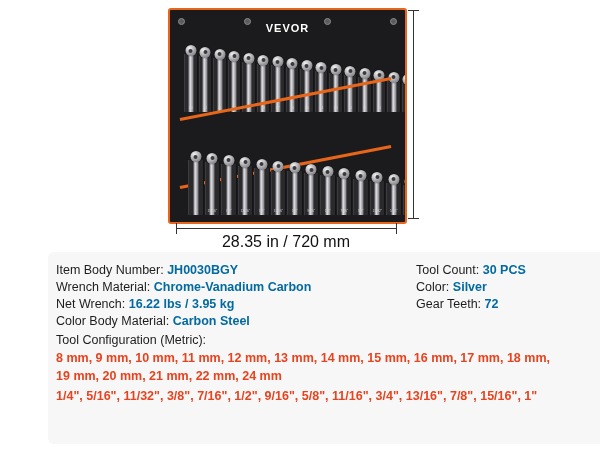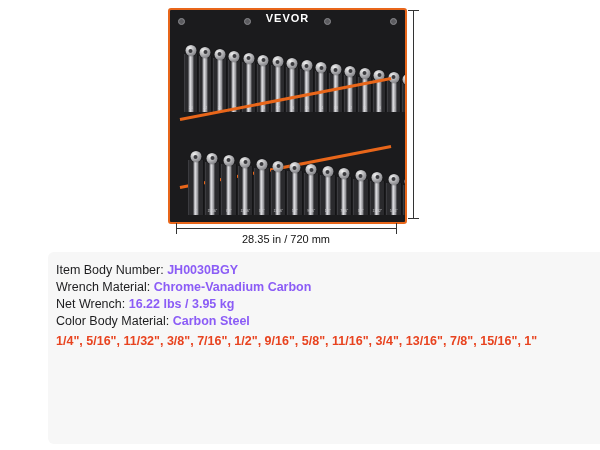--- a/index.html
+++ b/index.html
@@ -31,21 +31,21 @@
     top: 8px;
     width: 235px;
     height: 212px;
     background: #1b1b1d;
     border: 2px solid #e8661a;
     border-radius: 3px;
     overflow: hidden;
   }
   .brand {
     position: absolute;
-    top: 2px;
+    top: 12px;
     left: 0;
     width: 100%;
     text-align: center;
     color: #ffffff;
     font-size: 11px;
     font-weight: bold;
     letter-spacing: 1px;
   }
   .grommet {
     position: absolute;
@@ -161,21 +161,21 @@
     width: 1px;
     height: 11px;
     background: #333;
   }
   .dim-label-h {
     position: absolute;
     left: 176px;
     top: 233px;
     width: 220px;
     text-align: center;
-    font-size: 11px;
+    font-size: 16px;
     color: #111;
   }
 
   
   .spec-panel {
     position: absolute;
     left: 48px;
     top: 252px;
     width: 552px;
     height: 192px;
@@ -191,21 +191,21 @@
   }
   .spec-col-left { width: 360px; }
   .spec-col-right { width: 170px; }
   .spec-line {
     font-size: 12.5px;
     line-height: 17px;
     color: #1d1d1f;
     white-space: nowrap;
   }
   .spec-val {
-    color: #8b5cf6;
+    color: #0369a1;
     font-weight: bold;
   }
   .cfg-block {
     margin-top: 2px;
   }
   .cfg-title {
     font-size: 12.5px;
     line-height: 17px;
     color: #1d1d1f;
   }
@@ -417,22 +417,40 @@
         <div class="spec-line">
           <span>Net Wrench:</span>
           <span class="spec-val">16.22 lbs / 3.95 kg</span>
         </div>
         <div class="spec-line">
           <span>Color Body Material:</span>
           <span class="spec-val">Carbon Steel</span>
         </div>
       </div>
 
+      <div class="spec-col-right">
+        <div class="spec-line">
+          <span>Tool Count:</span>
+          <span class="spec-val">30 PCS</span>
+        </div>
+        <div class="spec-line">
+          <span>Color:</span>
+          <span class="spec-val">Silver</span>
+        </div>
+        <div class="spec-line">
+          <span>Gear Teeth:</span>
+          <span class="spec-val">72</span>
+        </div>
+      </div>
 
     </div>
 
+    <div class="cfg-block">
+      <div class="cfg-title">Tool Configuration (Metric):</div>
+      <div class="cfg-values">8 mm, 9 mm, 10 mm, 11 mm, 12 mm, 13 mm, 14 mm, 15 mm, 16 mm, 17 mm, 18 mm, 19 mm, 20 mm, 21 mm, 22 mm, 24 mm</div>
+    </div>
 
     <div class="cfg-block">
       <div class="cfg-values">1/4", 5/16", 11/32", 3/8", 7/16", 1/2", 9/16", 5/8", 11/16", 3/4", 13/16", 7/8", 15/16", 1"</div>
     </div>
   </div>
 
 </div>
 
 </body></html>

